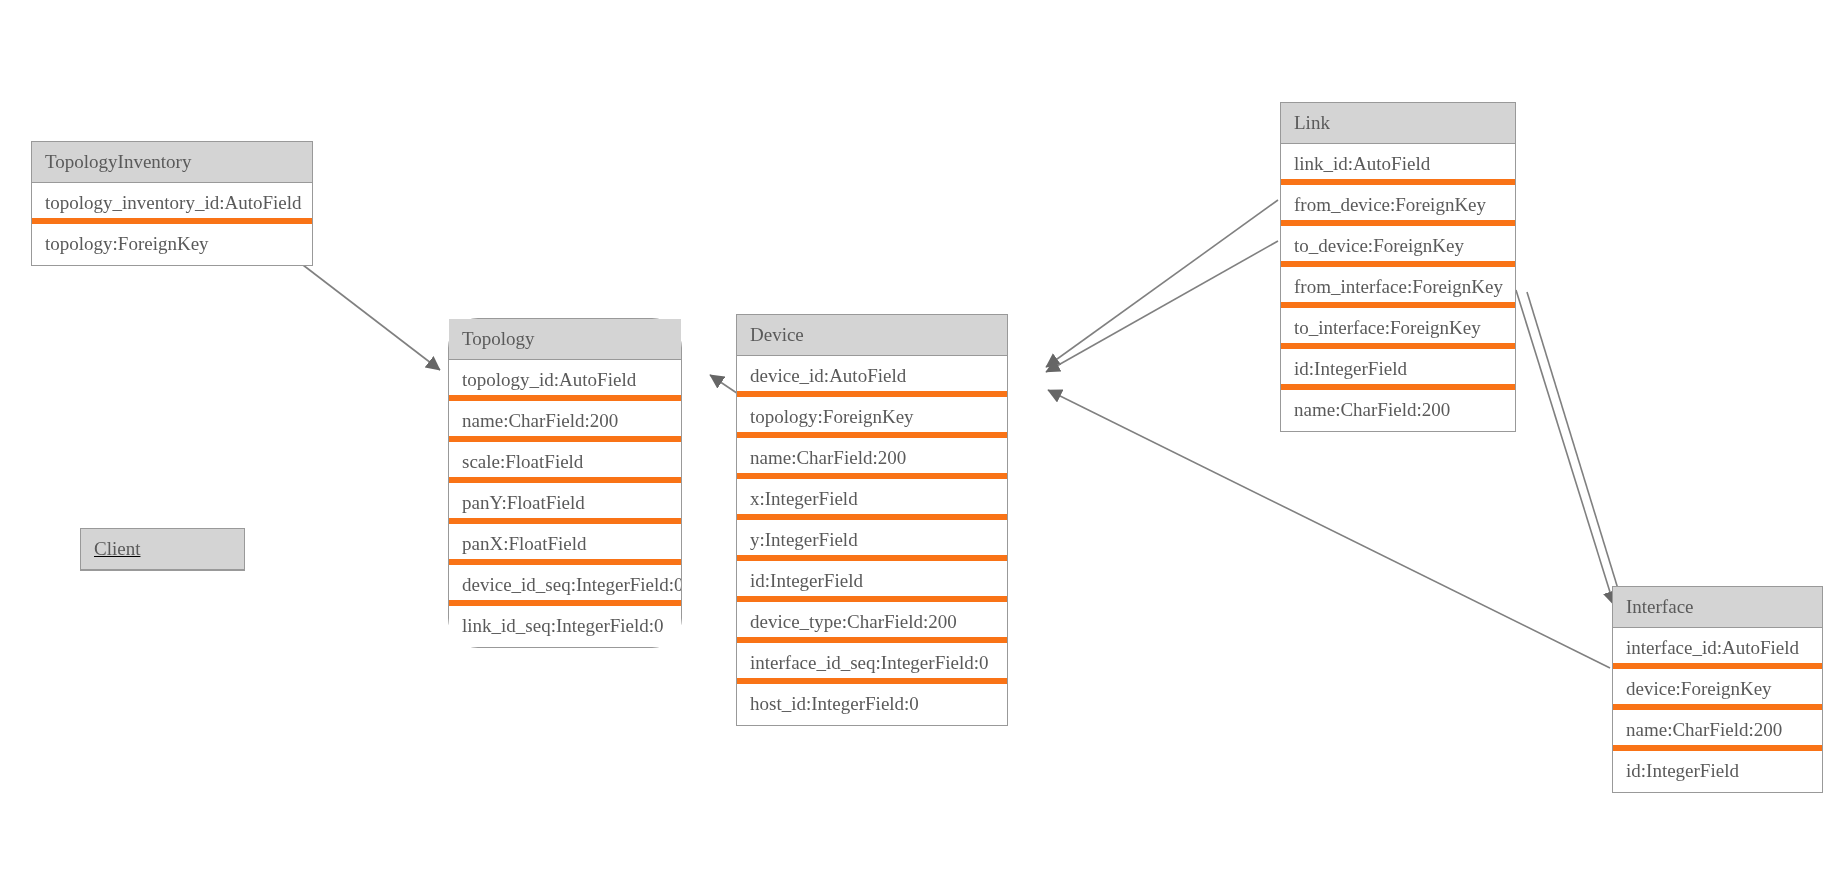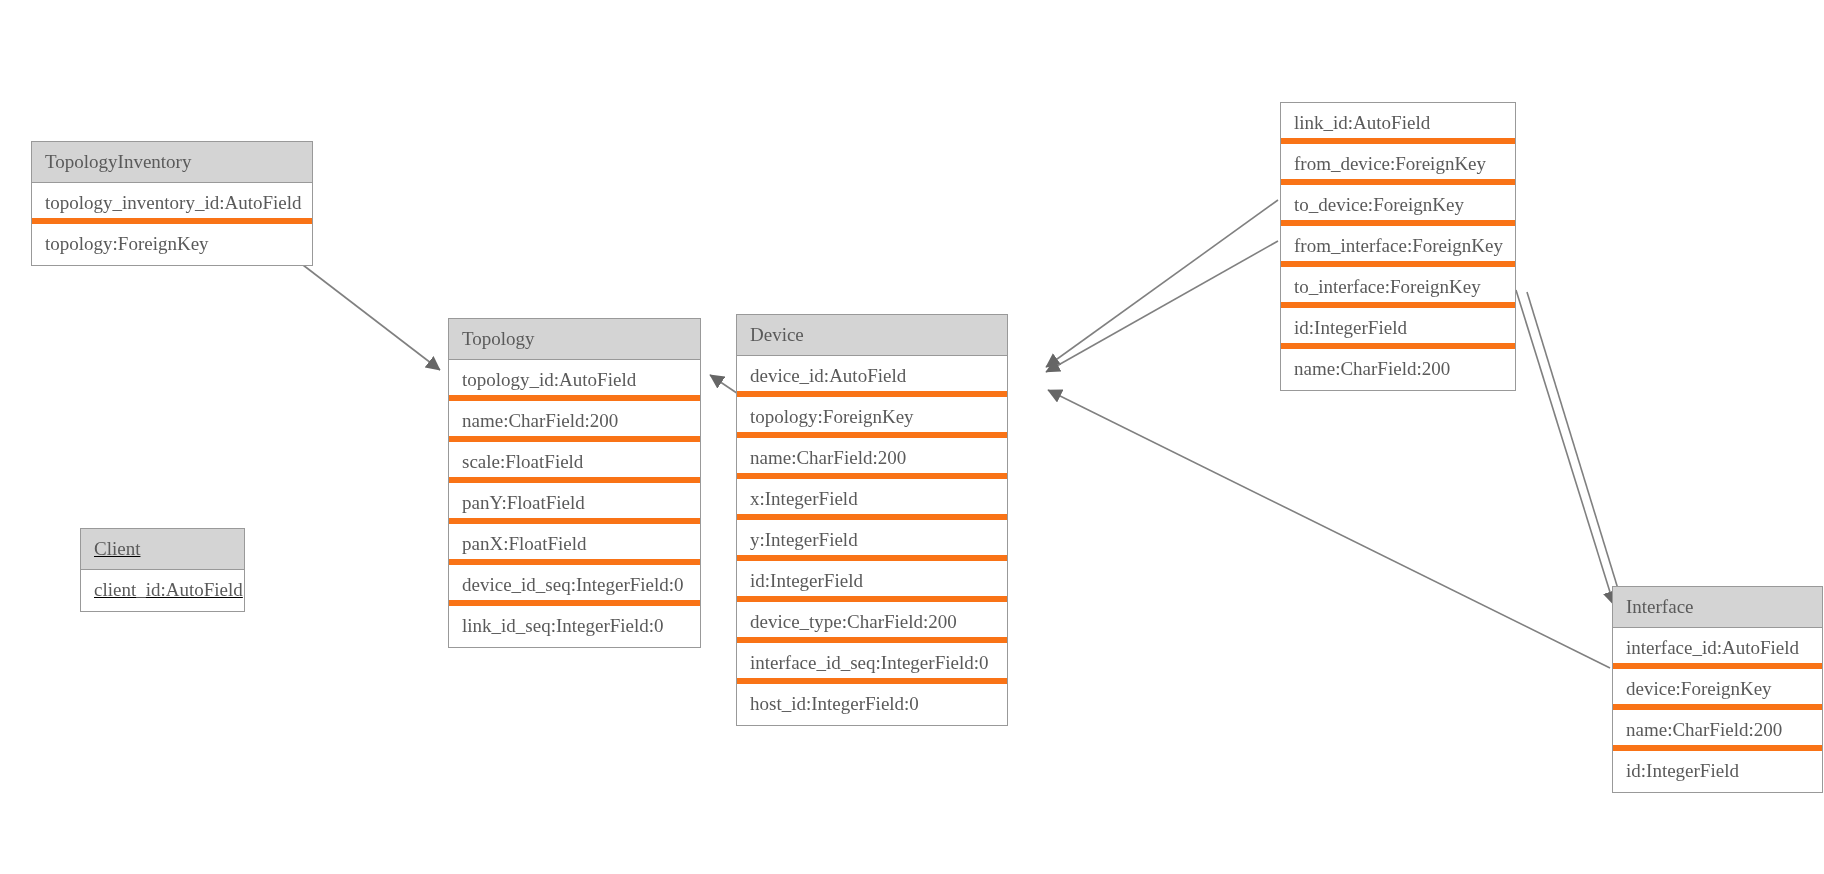--- a/index.html
+++ b/index.html
@@ -98,50 +98,50 @@
       <line x1="1527" y1="292" x2="1622" y2="602" stroke="#808080" stroke-width="1.6" marker-end="url(#arrow-solid)"></line>
     </g>
   </svg>
 
   <div class="entity" style="left:20px; top:141px; width:282px;margin-left:11px;">
     <div class="entity-header">TopologyInventory</div>
     <div class="entity-row">topology_inventory_id:AutoField</div>
     <div class="entity-row">topology:ForeignKey</div>
   </div>
 
-  <div class="entity" style="left:448px; top:318px; width:253px;">
+  <div class="entity" style="left:448px; top:318px; width:234px;border-radius:30px;">
     <div class="entity-header">Topology</div>
     <div class="entity-row">topology_id:AutoField</div>
     <div class="entity-row">name:CharField:200</div>
     <div class="entity-row">scale:FloatField</div>
     <div class="entity-row">panY:FloatField</div>
     <div class="entity-row">panX:FloatField</div>
     <div class="entity-row">device_id_seq:IntegerField:0</div>
     <div class="entity-row">link_id_seq:IntegerField:0</div>
   </div>
 
   <div class="entity" style="left:80px; top:528px; width:165px;text-decoration:underline;">
     <div class="entity-header">Client</div>
-    <div class="entity-row">client_id:AutoField</div>
   </div>
 
   <div class="entity" style="left:736px; top:314px; width:272px;">
     <div class="entity-header">Device</div>
     <div class="entity-row">device_id:AutoField</div>
     <div class="entity-row">topology:ForeignKey</div>
     <div class="entity-row">name:CharField:200</div>
     <div class="entity-row">x:IntegerField</div>
     <div class="entity-row">y:IntegerField</div>
     <div class="entity-row">id:IntegerField</div>
     <div class="entity-row">device_type:CharField:200</div>
     <div class="entity-row">interface_id_seq:IntegerField:0</div>
     <div class="entity-row">host_id:IntegerField:0</div>
   </div>
 
   <div class="entity" style="left:1280px; top:102px; width:236px;">
+    <div class="entity-header">Link</div>
     <div class="entity-row">link_id:AutoField</div>
     <div class="entity-row">from_device:ForeignKey</div>
     <div class="entity-row">to_device:ForeignKey</div>
     <div class="entity-row">from_interface:ForeignKey</div>
     <div class="entity-row">to_interface:ForeignKey</div>
     <div class="entity-row">id:IntegerField</div>
     <div class="entity-row">name:CharField:200</div>
   </div>
 
   <div class="entity" style="left:1612px; top:558px; width:211px;margin-top:28px;">

